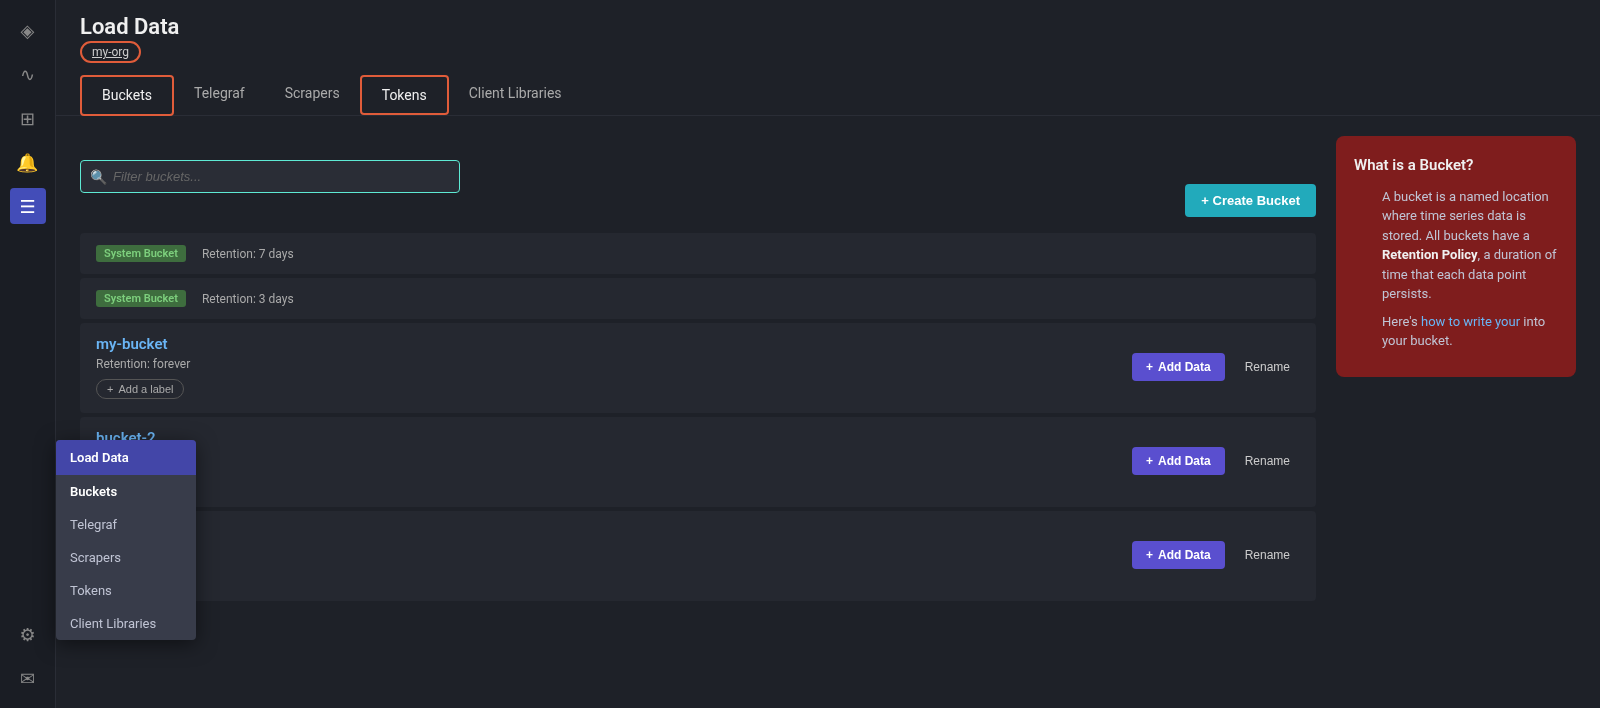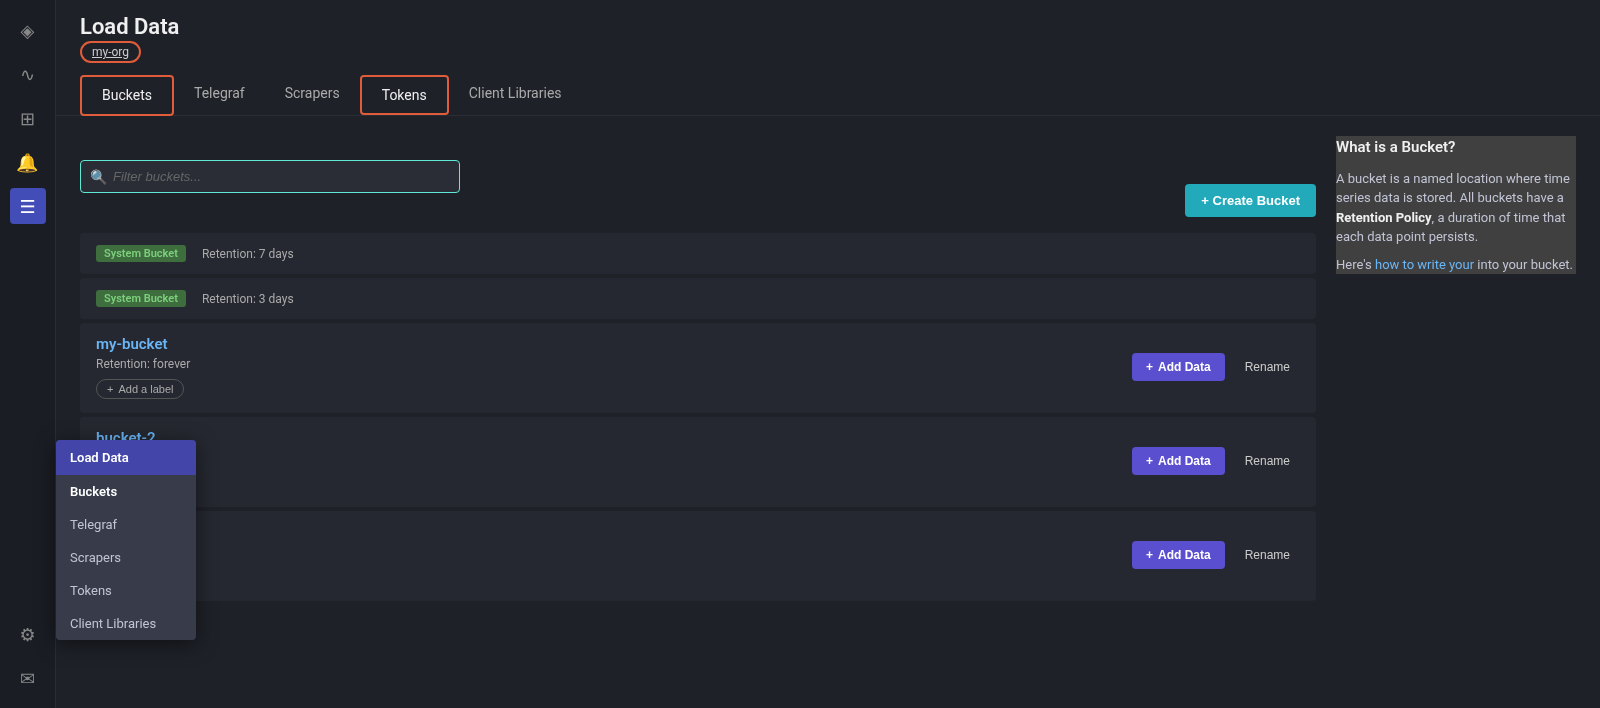--- a/index.html
+++ b/index.html
@@ -301,33 +301,34 @@
       font-size: 11px;
       cursor: pointer;
     }
 
     
     .side-panel {
       width: 240px;
       flex-shrink: 0;
     }
     .info-card {
-      background: #404040;
-      border-radius: 0;
+      background: #7f1d1d;
+      border-radius: 8px;
+      padding: 18px;
       color: #c0c4d4;
       font-size: 13px;
       line-height: 1.5;
     }
     .info-card h3 {
       color: #f0f0f0;
       font-size: 15px;
       font-weight: 600;
       margin-bottom: 10px;
     }
-    .info-card p { margin-bottom: 8px; }
+    .info-card p { margin-bottom: 8px; margin-left: 28px; }
     .info-card strong { color: #f0f0f0; }
     .info-card a {
       color: #6ab5f5;
       text-decoration: none;
     }
   </style>
 </head>
 <body>
 
 <div class="sidebar">

